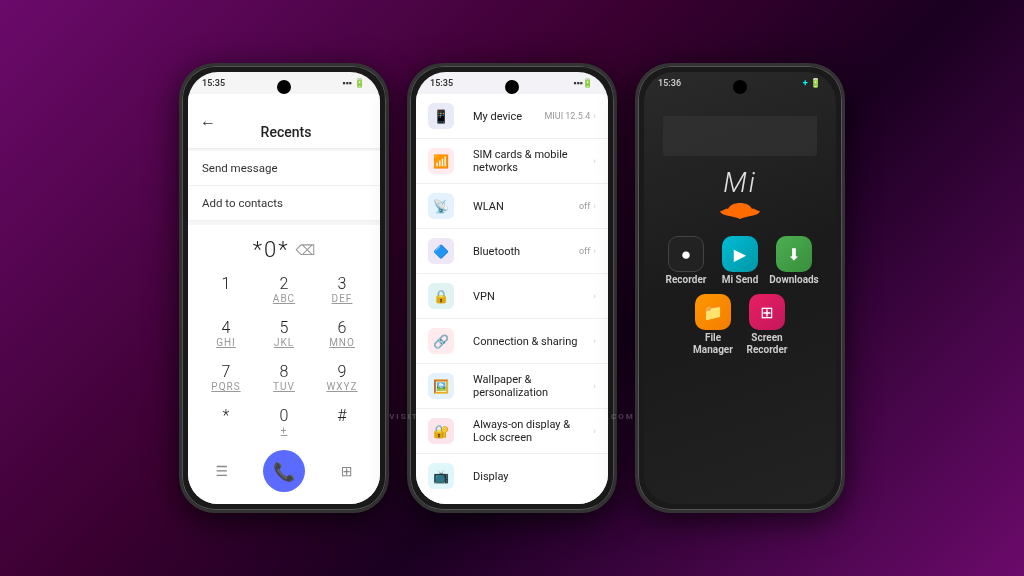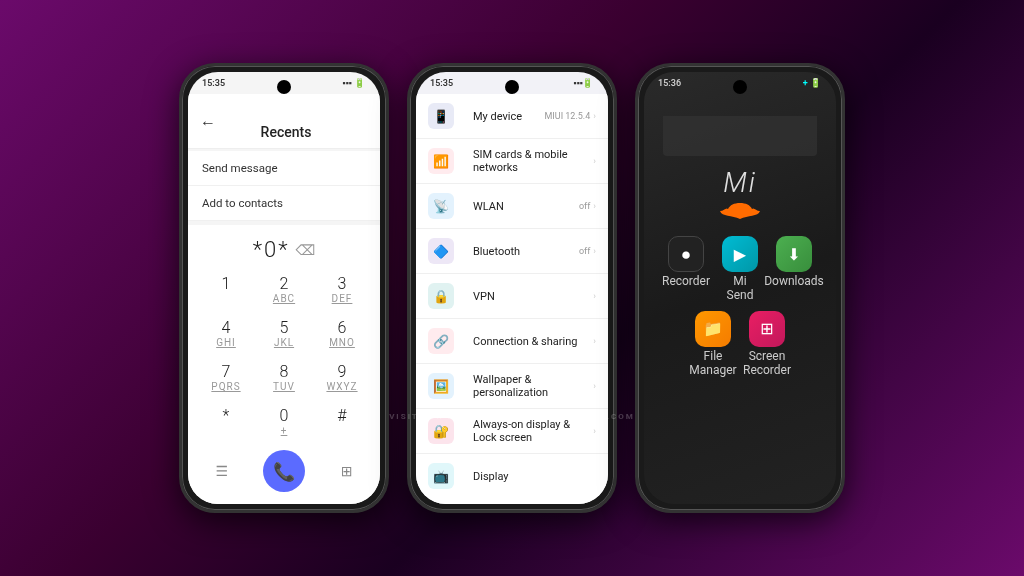--- a/index.html
+++ b/index.html
@@ -247,21 +247,21 @@
     }
     .app-icon-wrap {
       width: 36px;
       height: 36px;
       border-radius: 10px;
       display: flex;
       align-items: center;
       justify-content: center;
       font-size: 16px;
     }
-    .app-label { font-size: 12px; color: #ccc; text-align: center; line-height: 1.2; }
+    .app-label { font-size: 10px; color: #ccc; text-align: center; line-height: 1.2; font-weight: bold; }
 
     .app-recorder { background: #222; border: 1px solid #444; color: #fff; }
     .app-mivideo { background: linear-gradient(135deg, #00bcd4, #0097a7); color: #fff; }
     .app-downloads { background: linear-gradient(135deg, #4caf50, #388e3c); color: #fff; }
     .app-filemanager { background: linear-gradient(135deg, #ff9800, #f57c00); color: #fff; }
     .app-screenrec { background: linear-gradient(135deg, #e91e63, #c2185b); color: #fff; }
     .watermark-phones {
       position: absolute;
       bottom: 155px;
       left: 0;

